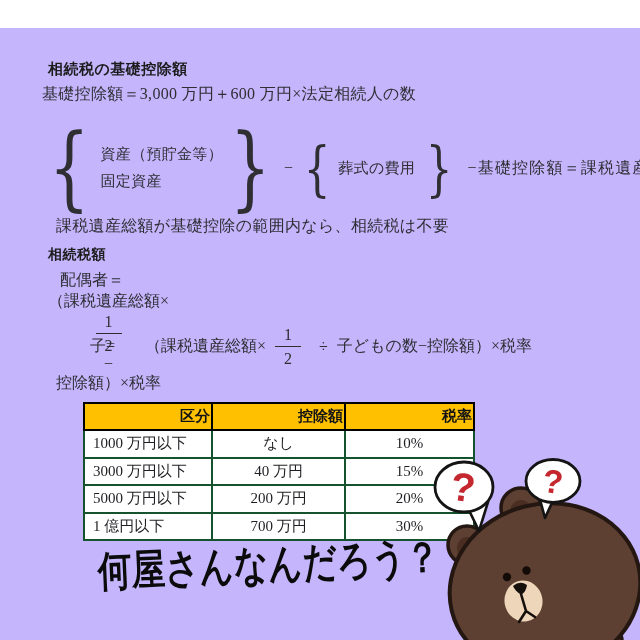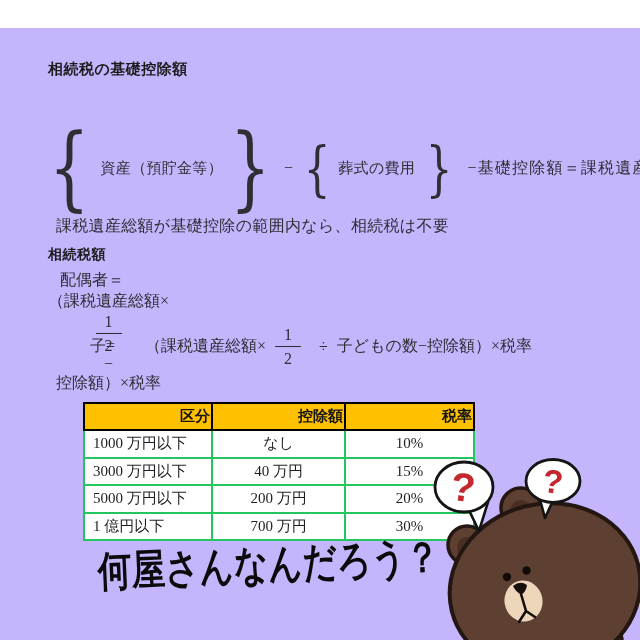--- a/index.html
+++ b/index.html
@@ -36,21 +36,21 @@
   .frac .num,.frac .den{line-height:19px;}
   .op{margin:0 9px;}
 
   
   #ratetable{position:absolute;left:83px;top:374px;border-collapse:collapse;font-size:15px;color:#1e1e22;}
   #ratetable th{
     background:var(--table_header_bg,#FFC000);
     font-family:"Liberation Sans","DejaVu Sans",sans-serif;font-weight:bold;color:#141414;
     border:2.5px solid #000;height:23px;text-align:right;
   }
-  #ratetable td{border:2px solid #22c55e;height:23.5px;text-align:center;background:#fff;}
+  #ratetable td{border:2px solid #14532d;height:23.5px;text-align:center;background:#fff;}
   #ratetable td.lft{text-align:left;padding-left:8px;}
   .w1{width:124px;} .w2{width:129px;} .w3{width:125px;}
 
   #handwritten{
     position:absolute;left:98px;top:516px;
     font-family:"Liberation Sans","DejaVu Sans",sans-serif;font-weight:900;
     font-size:42px;color:#0b0b0b;white-space:nowrap;
     transform:rotate(-2.5deg) scaleX(.8);transform-origin:left center;
   }
 
@@ -60,25 +60,27 @@
     fill:var(--question_mark_color,#C4272E);
   }
 </style>
 </head>
 <body>
 
 <div class="page">
 
   <div id="title" class="h-sans">相続税の基礎控除額</div>
 
+  <div id="formula1">基礎控除額＝3,000 万円＋600 万円×法定相続人の数</div>
 
   <div id="estate">
     <span class="brace b3">{</span>
     <span class="col col3">
       <span>資産（預貯金等）</span>
+      <span>固定資産</span>
     </span>
     <span class="brace b3">}</span>
     <span class="eq-minus">−</span>
     <span class="brace b2">{</span>
     <span class="col col2">
       <span>葬式の費用</span>
     </span>
     <span class="brace b2">}</span>
     <span class="eq-tail">−基礎控除額＝課税遺産総額</span>
   </div>

